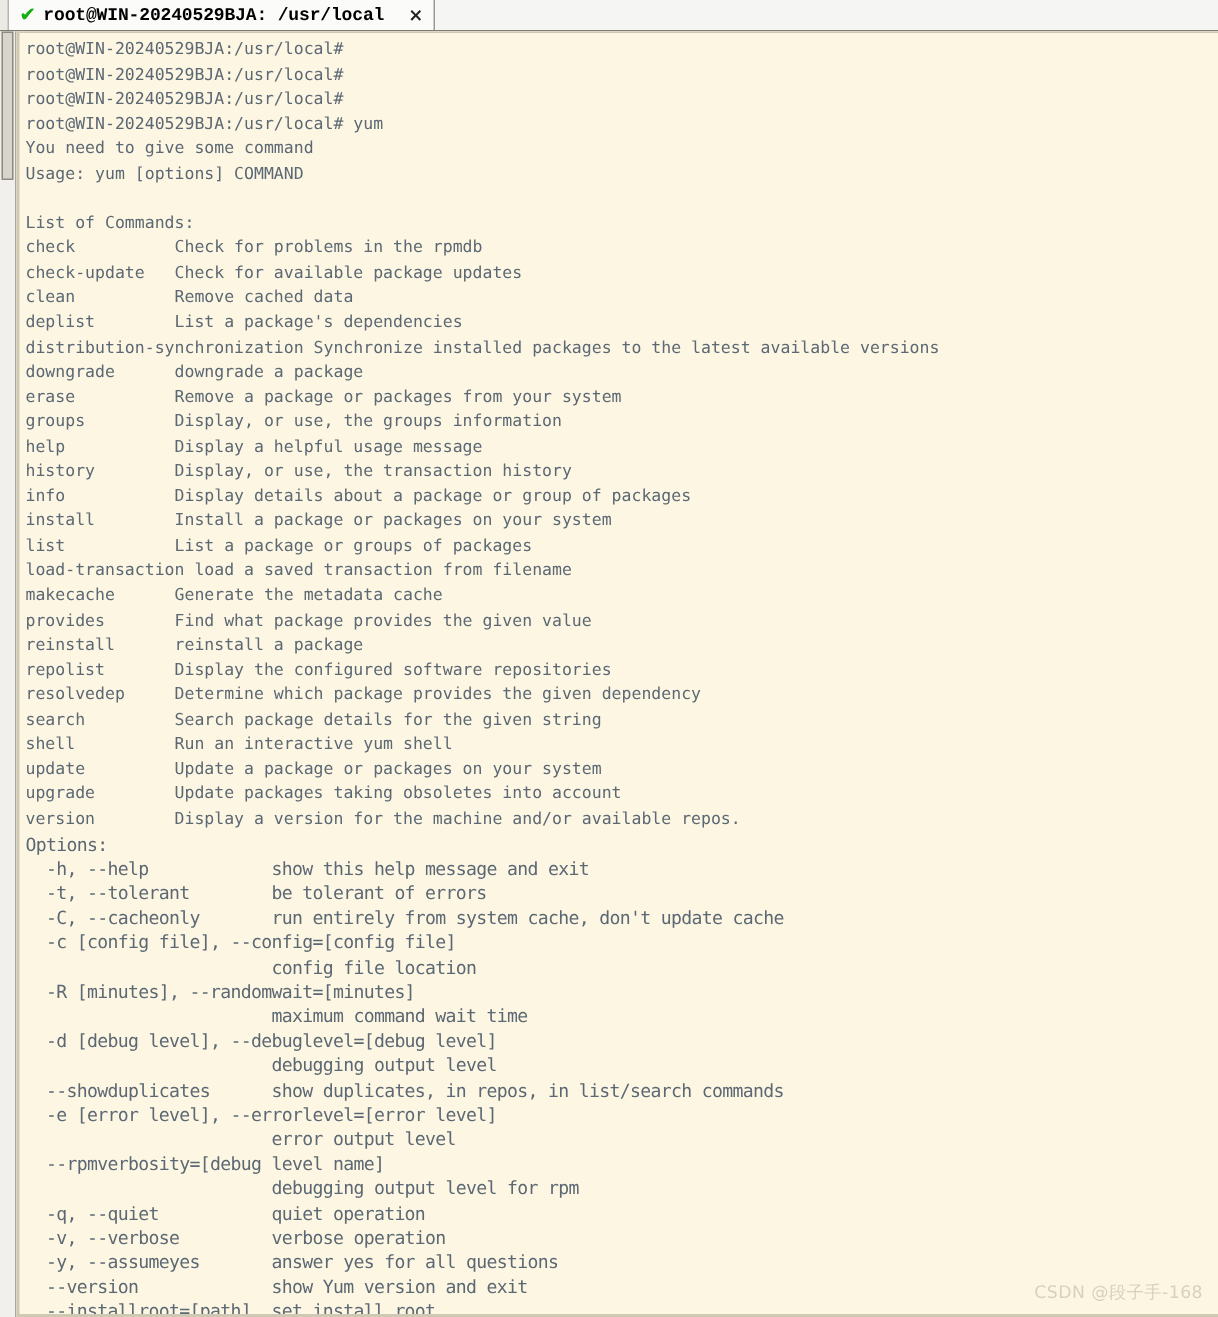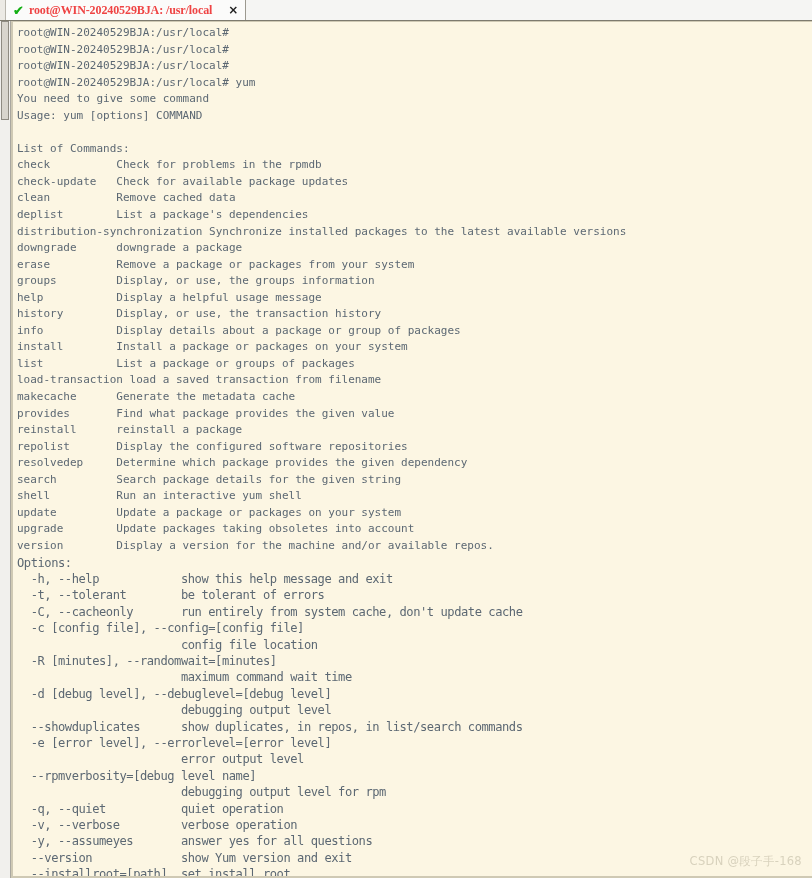--- a/index.html
+++ b/index.html
@@ -56,24 +56,24 @@
   .tab-check {
     color: #16b016;
     font-family: "DejaVu Sans", sans-serif;
     font-size: 13px;
     line-height: 1;
     margin-right: 5px;
     font-weight: bold;
     text-shadow: 0 0 0 #16b016;
   }
   .tab-title {
-    font-family: Liberation Serif, serif;
+    font-family: Liberation Mono, monospace;
     font-size: 12px;
     font-weight: bold;
-    color: #ef4444;
+    color: #000000;
     white-space: nowrap;
     letter-spacing: -0.1px;
   }
   .tab-close {
     font-family: "DejaVu Sans", sans-serif;
     font-size: 12px;
     font-weight: bold;
     color: #222;
     margin-left: 16px;
     cursor: pointer;

